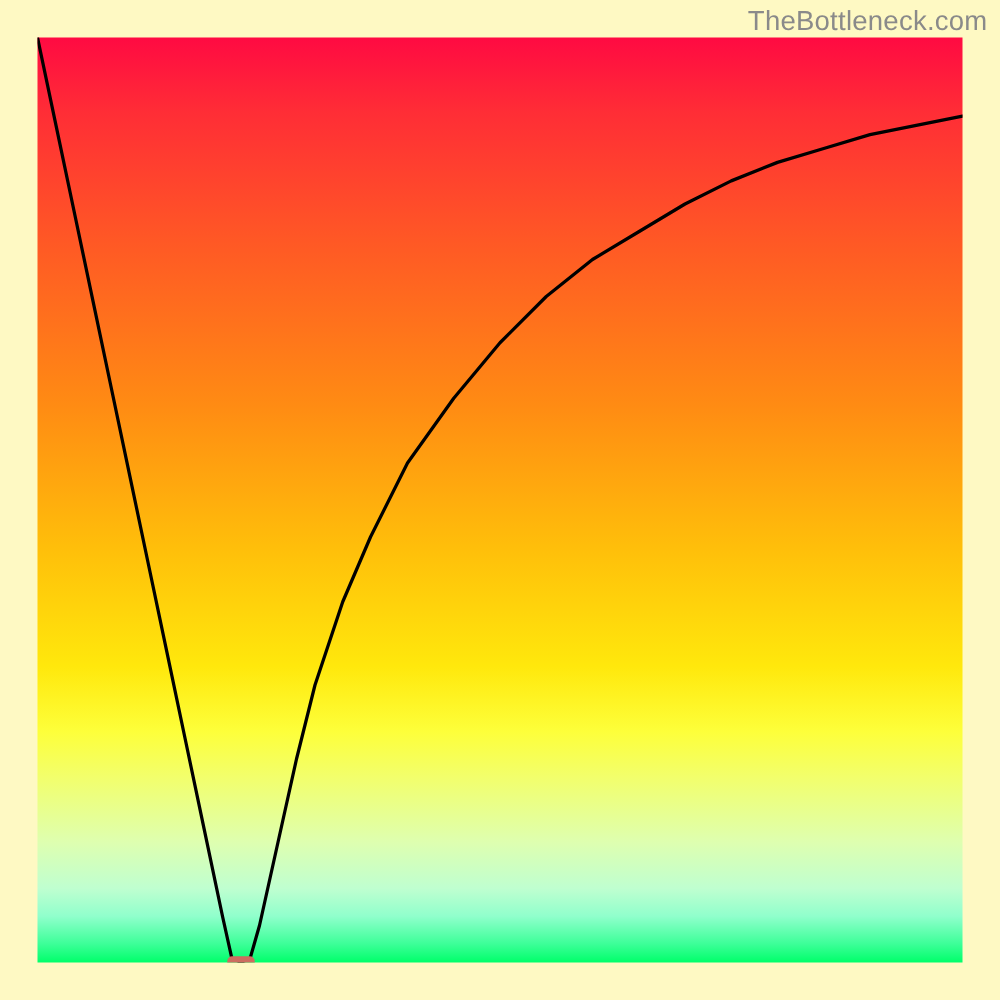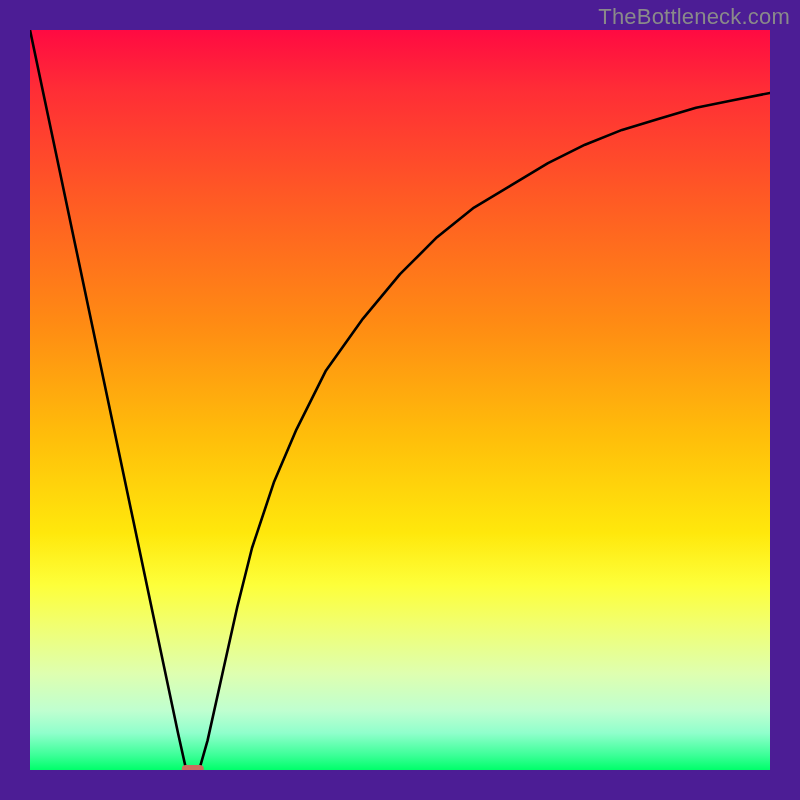--- a/index.html
+++ b/index.html
@@ -8,21 +8,21 @@
     width: 800px;
     height: 800px;
     background: #000;
     overflow: hidden;
     font-family: Arial, Helvetica, sans-serif;
   }
   .frame {
     position: relative;
     width: 800px;
     height: 800px;
-    background: #4c1d95;
+    background: #fef9c3;
   }
   .plot-area {
     position: absolute;
     left: 30px;
     top: 30px;
     width: 740px;
     height: 740px;
     background: linear-gradient(to bottom,
       #ff0a42 0%,
       #ff2d36 8%,

